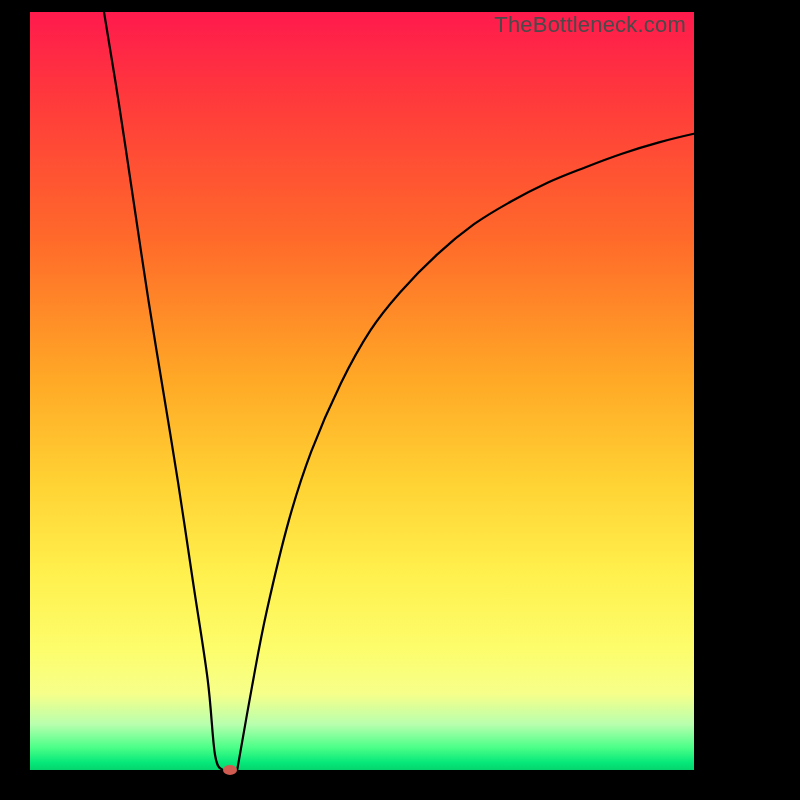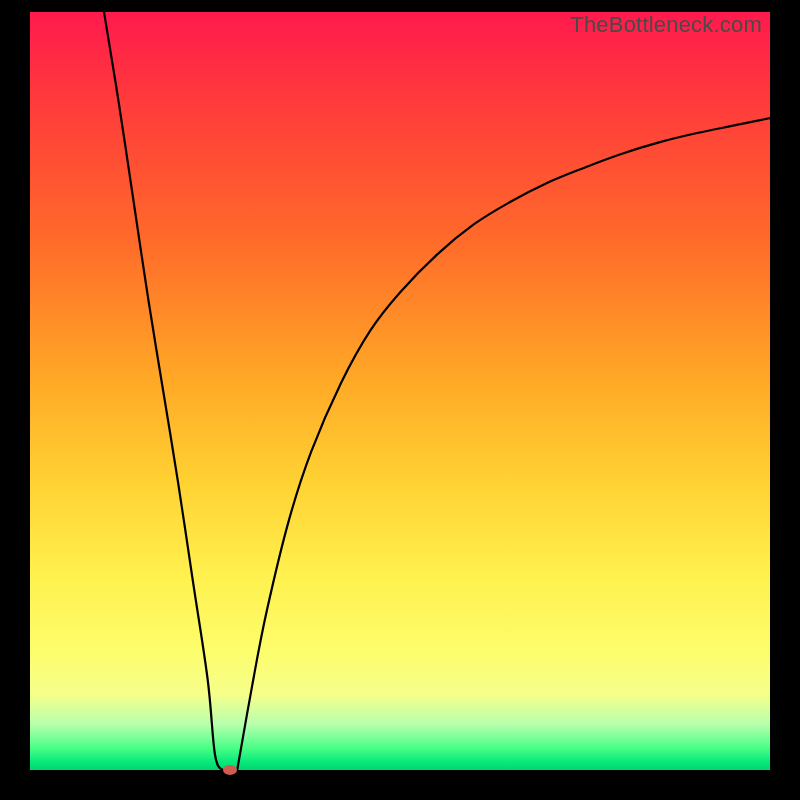--- a/index.html
+++ b/index.html
@@ -14,21 +14,21 @@
   .stage {
     position: relative;
     width: 800px;
     height: 800px;
     background: #000;
   }
   .plot-area {
     position: absolute;
     left: 30px;
     top: 12px;
-    width: 740px;
+    width: 664px;
     height: 758px;
     background: linear-gradient(
       to bottom,
       #ff1a4d 0%,
       #ff3b3b 12%,
       #ff6a2a 30%,
       #ffa726 48%,
       #ffd233 62%,
       #fff04d 74%,
       #fdfd6b 84%,

